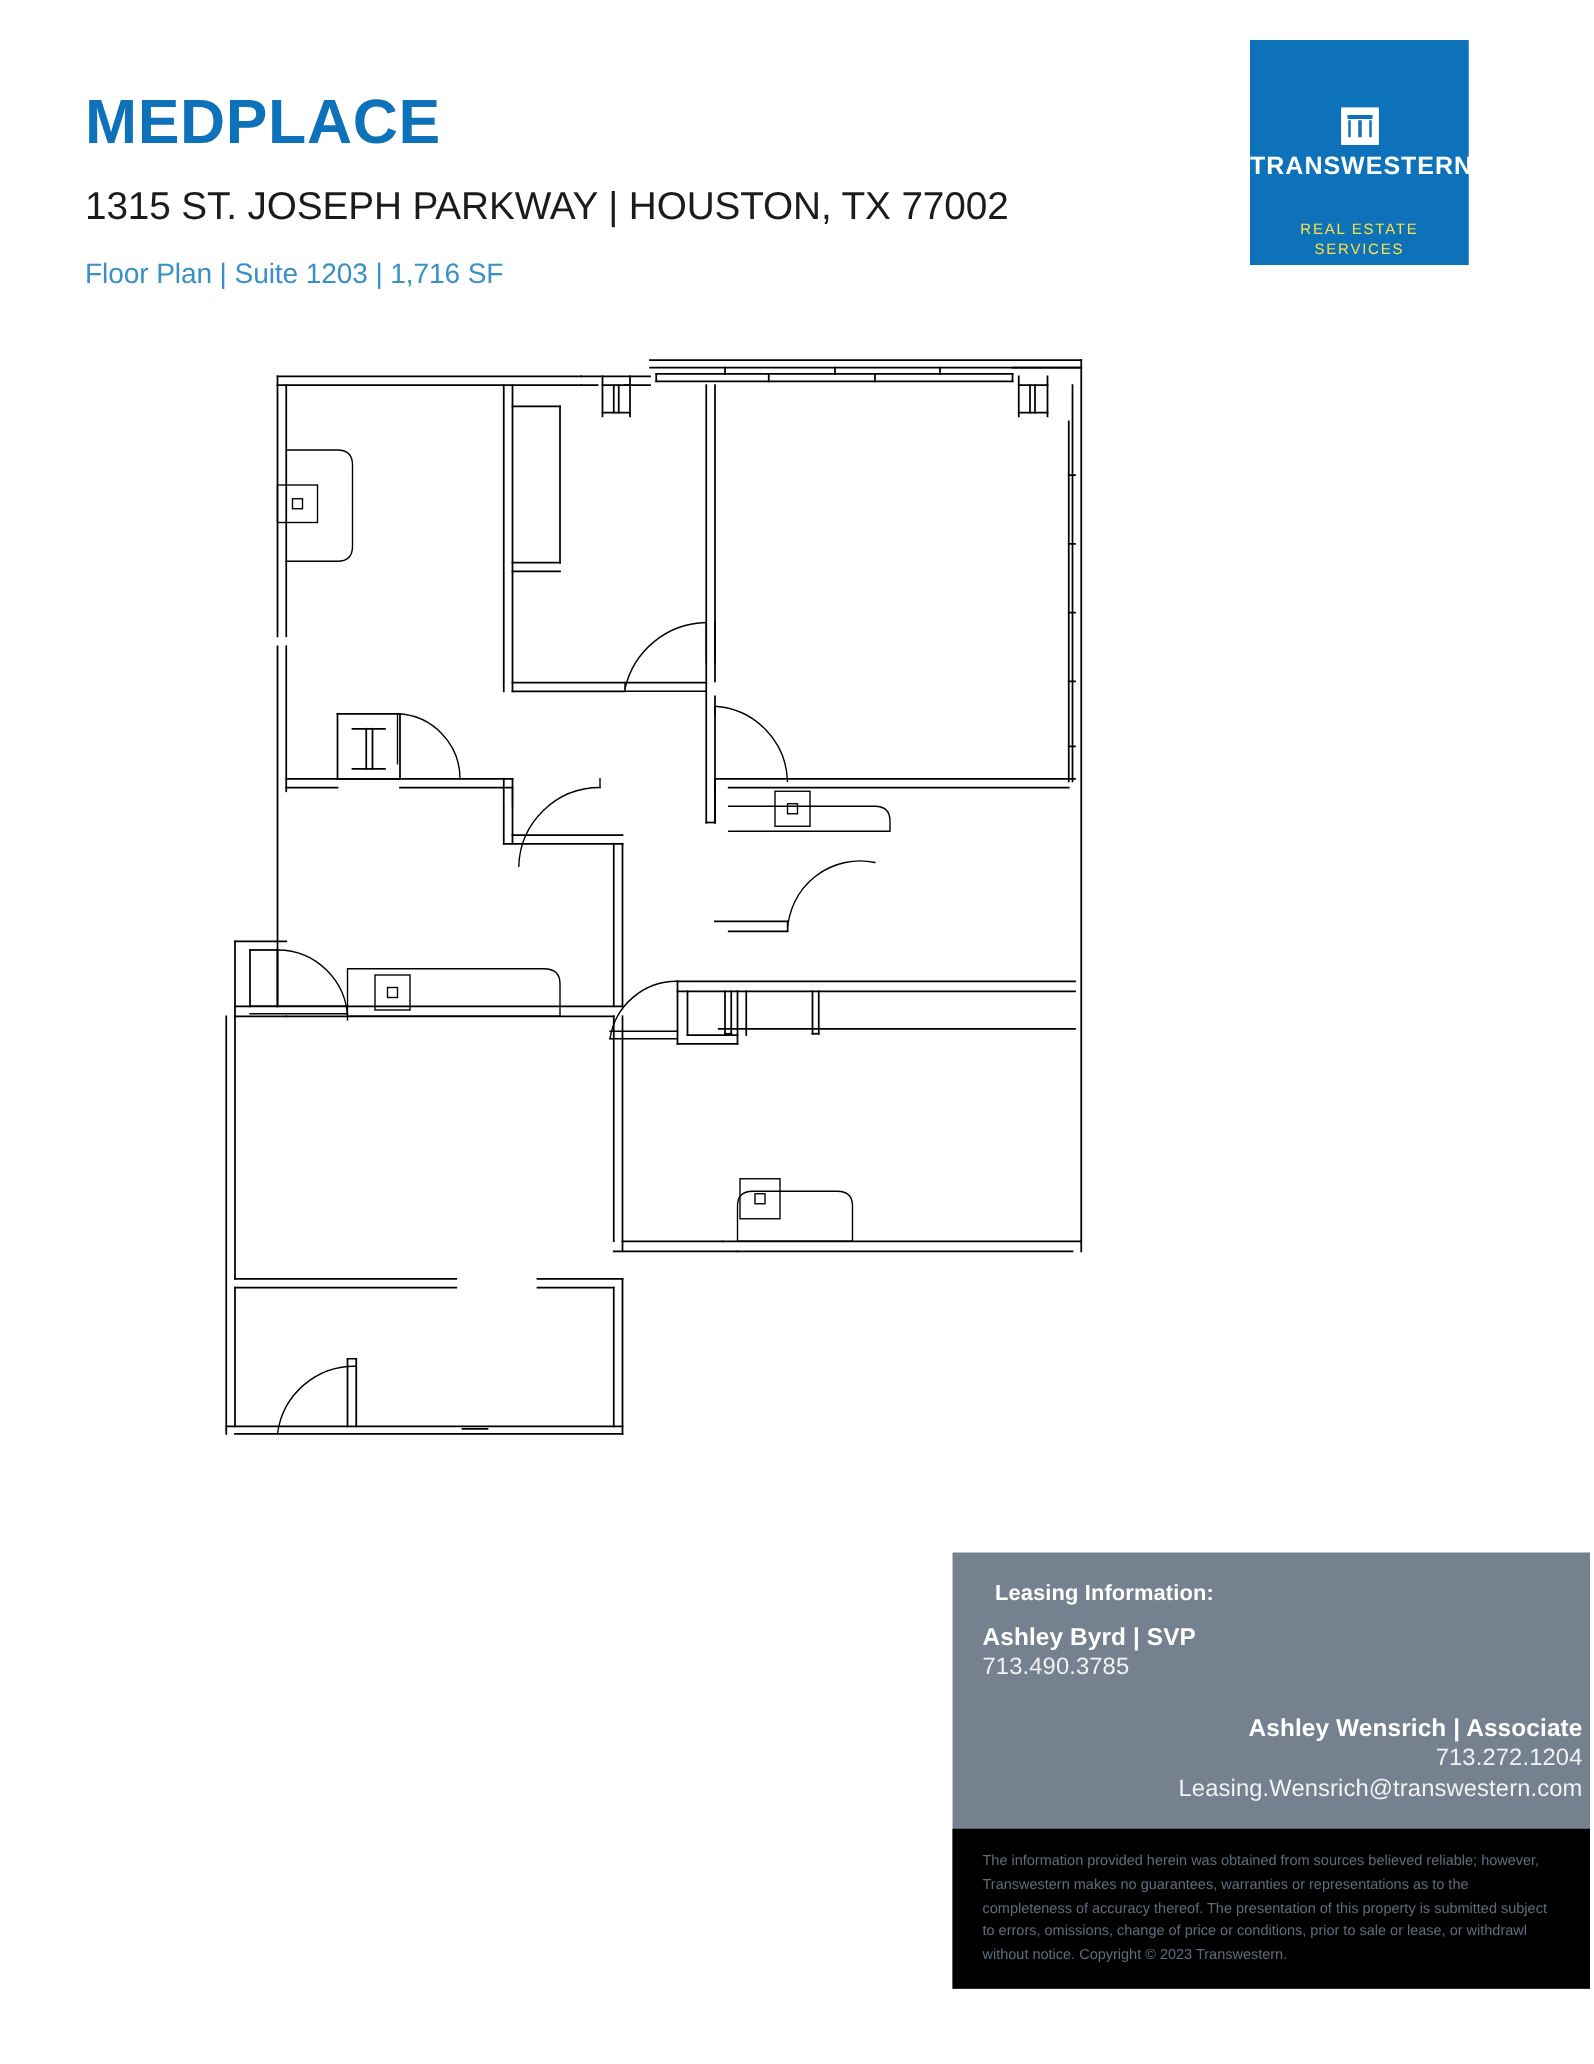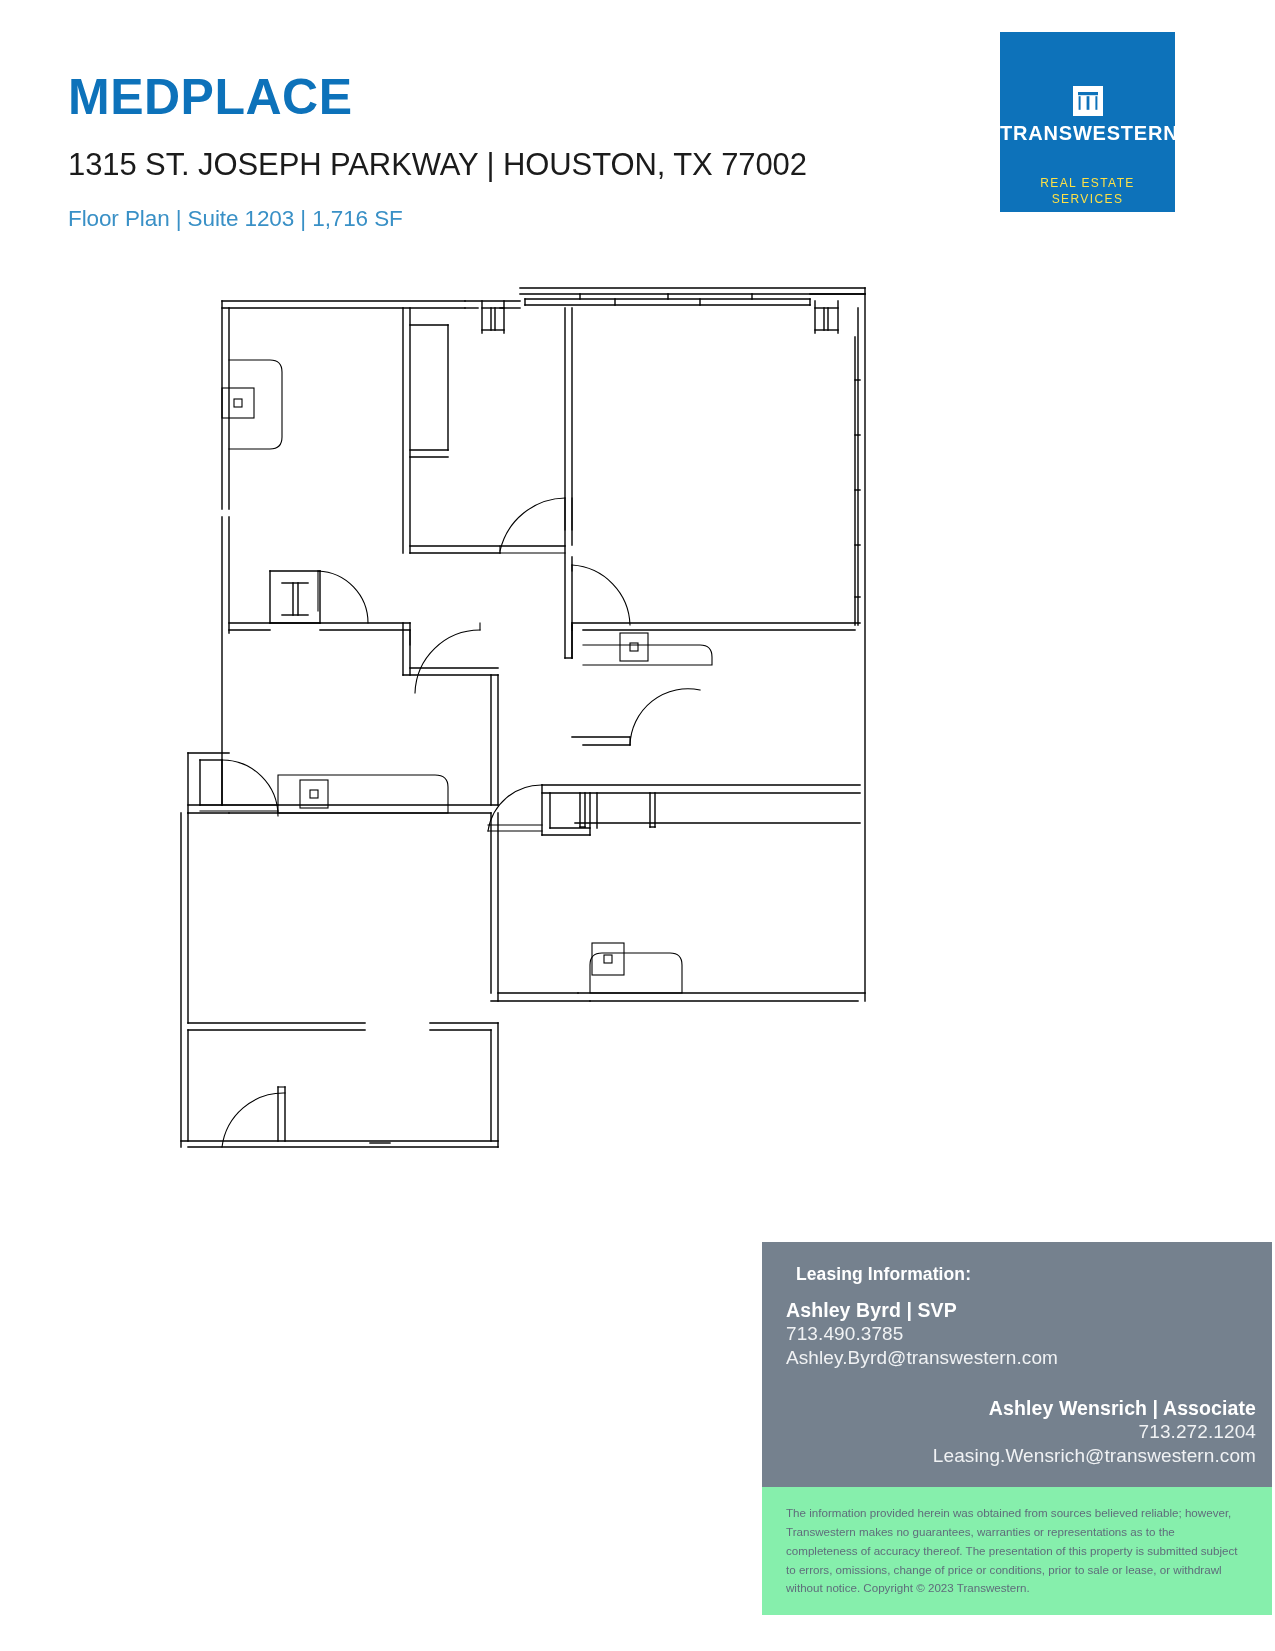--- a/index.html
+++ b/index.html
@@ -100,39 +100,39 @@
     padding: 0;
   }
   #leasing-heading {
     font-size: 17.5px;
     font-weight: bold;
     padding: 22px 0 0 34px;
     letter-spacing: 0.1px;
     color: #ffffff;
   }
   .contact {
-    padding: 0 16px 0 24px;
+    padding: 0 6px 0 24px;
   }
   .contact-name {
     font-size: 19.5px;
     font-weight: bold;
     color: #ffffff;
     margin-top: 14px;
     letter-spacing: 0.1px;
   }
   .contact-phone, .contact-email {
     font-size: 19px;
     font-weight: normal;
     color: #f0f2f4;
     line-height: 1.28;
     letter-spacing: 0.1px;
   }
   #contact-second { padding-top: 12px; text-align: right; }
   #disclaimer {
-    background: #86efac;
+    background: #000000;
     color: #5f6d7b;
     font-size: 11.6px;
     line-height: 1.62;
     padding: 17px 24px 17px 24px;
     margin-top: 19px;
   }
 </style>
 </head>
 <body>
 
@@ -456,21 +456,20 @@
   </svg>
 </div>
 
 <div id="leasing-box">
 
   <div id="leasing-heading">Leasing Information:</div>
 
   <div class="contact" id="contact-first">
     <div class="contact-name">Ashley Byrd | SVP</div>
     <div class="contact-phone">713.490.3785</div>
-    <div class="contact-email">Ashley.Byrd@transwestern.com</div>
   </div>
 
   <div class="contact" id="contact-second">
     <div class="contact-name">Ashley Wensrich | Associate</div>
     <div class="contact-phone">713.272.1204</div>
     <div class="contact-email">Leasing.Wensrich@transwestern.com</div>
   </div>
 
   <div id="disclaimer">The information provided herein was obtained from sources believed reliable; however, Transwestern makes no guarantees, warranties or representations as to the completeness of accuracy thereof. The presentation of this property is submitted subject to errors, omissions, change of price or conditions, prior to sale or lease, or withdrawl without notice. Copyright © 2023 Transwestern.</div>
 </div>

